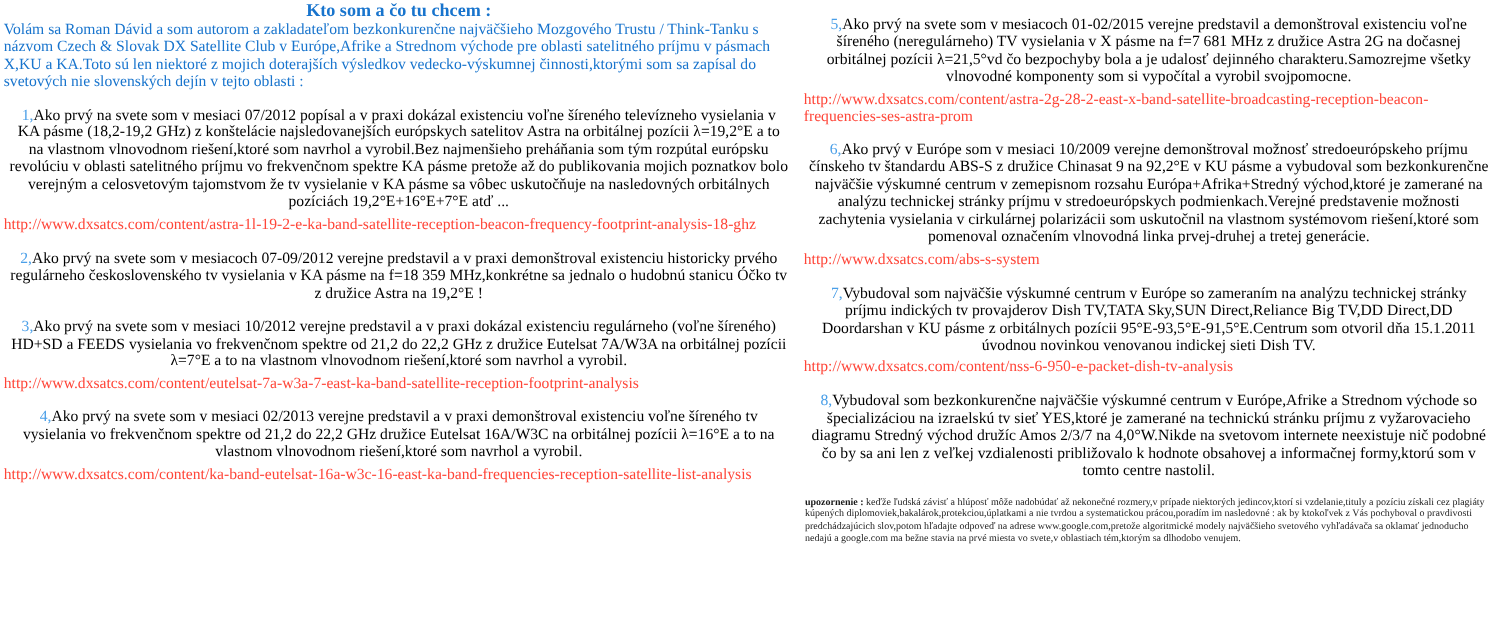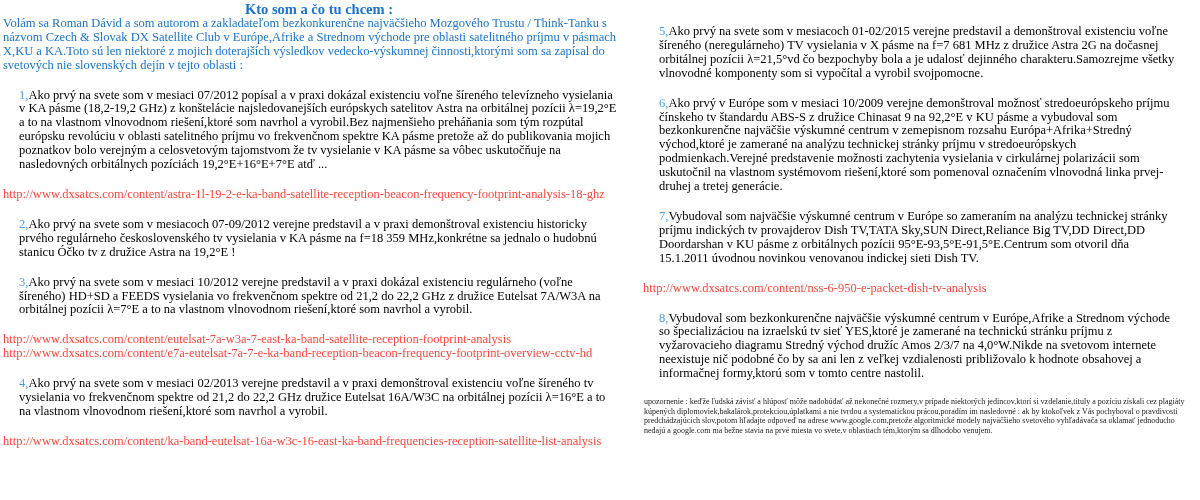--- a/index.html
+++ b/index.html
@@ -15,32 +15,32 @@
   .title{
     font-size:14.5px;font-weight:bold;text-align:center;
     color:var(--heading-blue,#1874cd);
     margin:1px 0 0 0;
   }
   .intro{
     font-weight:normal;color:var(--heading-blue,#1874cd);
     margin:0 0 13px 0;
   }
   .item{margin:0 0 13px 0;}
-  .itext{margin:16px;}
+  .itext{margin:4px;text-align:center;}
   .num{color:var(--number-blue,#4a9fe8);}
   .link{
     display:block;color:var(--link-red,#ff4538);
     text-decoration:none;overflow-wrap:anywhere;cursor:pointer;
   }
   .footnote{
     margin:4px 0 0 1px;
     font-size:8px;line-height:9.6px;color:#1a1a1a;
     width:553px;
   }
-  .footnote .fl{font-weight:normal;text-align:center;}
+  .footnote .fl{font-weight:bold;text-align:center;}
 </style>
 </head>
 <body>
 
 <div class="page">
 
   <div class="col-left">
     <h1 class="title">Kto som a čo tu chcem :</h1>
     <p class="intro">Volám sa Roman Dávid a som autorom a zakladateľom bezkonkurenčne najväčšieho Mozgového Trustu / Think-Tanku s názvom Czech &amp; Slovak DX Satellite Club v  Európe,Afrike a Strednom východe pre oblasti satelitného príjmu v pásmach X,KU a KA.Toto sú len niektoré z mojich doterajších výsledkov vedecko-výskumnej činnosti,ktorými som sa zapísal do svetových nie slovenských dejín v tejto oblasti :</p>
 
@@ -50,38 +50,39 @@
     </div>
 
     <div class="item">
       <p class="itext"><span class="num">2,</span><span>Ako prvý na svete som v mesiacoch 07-09/2012 verejne predstavil a v praxi demonštroval existenciu historicky prvého regulárneho československého tv vysielania v KA pásme na f=18 359 MHz,konkrétne sa jednalo o hudobnú stanicu Óčko tv z družice Astra na 19,2°E !</span></p>
 
     </div>
 
     <div class="item">
       <p class="itext"><span class="num">3,</span><span>Ako prvý na svete som v mesiaci 10/2012 verejne predstavil a v praxi dokázal existenciu regulárneho (voľne šíreného) HD+SD a FEEDS vysielania vo frekvenčnom spektre od 21,2 do 22,2 GHz z družice Eutelsat 7A/W3A na orbitálnej pozícii λ=7°E a to na vlastnom vlnovodnom riešení,ktoré som navrhol a vyrobil.</span></p>
       <a class="link">http://www.dxsatcs.com/content/eutelsat-7a-w3a-7-east-ka-band-satellite-reception-footprint-analysis</a>
-      <a class="link">http://www.dxsatcs.com/content/e7a-eutelsat-7a-7-e-ka-band-reception-beacon-frequency-footprint-overview-cctv-hd</a>
     </div>
 
     <div class="item">
       <p class="itext"><span class="num">4,</span><span>Ako prvý na svete som v mesiaci 02/2013 verejne predstavil a v praxi demonštroval existenciu voľne šíreného tv vysielania vo frekvenčnom spektre od 21,2 do 22,2 GHz družice Eutelsat 16A/W3C na orbitálnej pozícii λ=16°E a to na vlastnom vlnovodnom riešení,ktoré som navrhol a vyrobil.</span></p>
       <a class="link">http://www.dxsatcs.com/content/ka-band-eutelsat-16a-w3c-16-east-ka-band-frequencies-reception-satellite-list-analysis</a>
     </div>
   </div>
 
   <div class="col-right">
 
     <div class="item">
       <p class="itext"><span class="num">5,</span><span>Ako prvý na svete som v mesiacoch 01-02/2015 verejne predstavil a demonštroval existenciu voľne šíreného (neregulárneho) TV vysielania v X pásme na f=7 681 MHz z družice Astra 2G na dočasnej orbitálnej pozícii λ=21,5°vd čo bezpochyby bola a je udalosť dejinného charakteru.Samozrejme všetky vlnovodné komponenty som si vypočítal a vyrobil svojpomocne.</span></p>
+      <a class="link">http://www.dxsatcs.com/content/astra-2g-28-2-east-x-band-satellite-broadcasting-reception-beacon-frequencies-ses-astra-prom</a>
 
     </div>
 
     <div class="item">
       <p class="itext"><span class="num">6,</span><span>Ako prvý v Európe som v mesiaci 10/2009 verejne demonštroval možnosť stredoeurópskeho príjmu čínskeho tv štandardu ABS-S z družice Chinasat 9 na 92,2°E v KU pásme a vybudoval som bezkonkurenčne najväčšie výskumné centrum v zemepisnom rozsahu Európa+Afrika+Stredný východ,ktoré je zamerané na analýzu technickej stránky príjmu v stredoeurópskych podmienkach.Verejné predstavenie možnosti zachytenia vysielania v cirkulárnej polarizácii som uskutočnil na vlastnom systémovom riešení,ktoré som pomenoval označením vlnovodná linka prvej-druhej a tretej generácie.</span></p>
+      <a class="link">http://www.dxsatcs.com/abs-s-system</a>
 
     </div>
 
     <div class="item">
       <p class="itext"><span class="num">7,</span><span>Vybudoval som najväčšie výskumné centrum v Európe so zameraním na analýzu technickej stránky príjmu indických tv provajderov Dish TV,TATA Sky,SUN Direct,Reliance Big TV,DD Direct,DD Doordarshan v KU pásme z orbitálnych pozícii 95°E-93,5°E-91,5°E.Centrum som otvoril dňa 15.1.2011 úvodnou novinkou venovanou indickej sieti Dish TV.</span></p>
       <a class="link">http://www.dxsatcs.com/content/nss-6-950-e-packet-dish-tv-analysis</a>
 
     </div>
 
     <div class="item">

